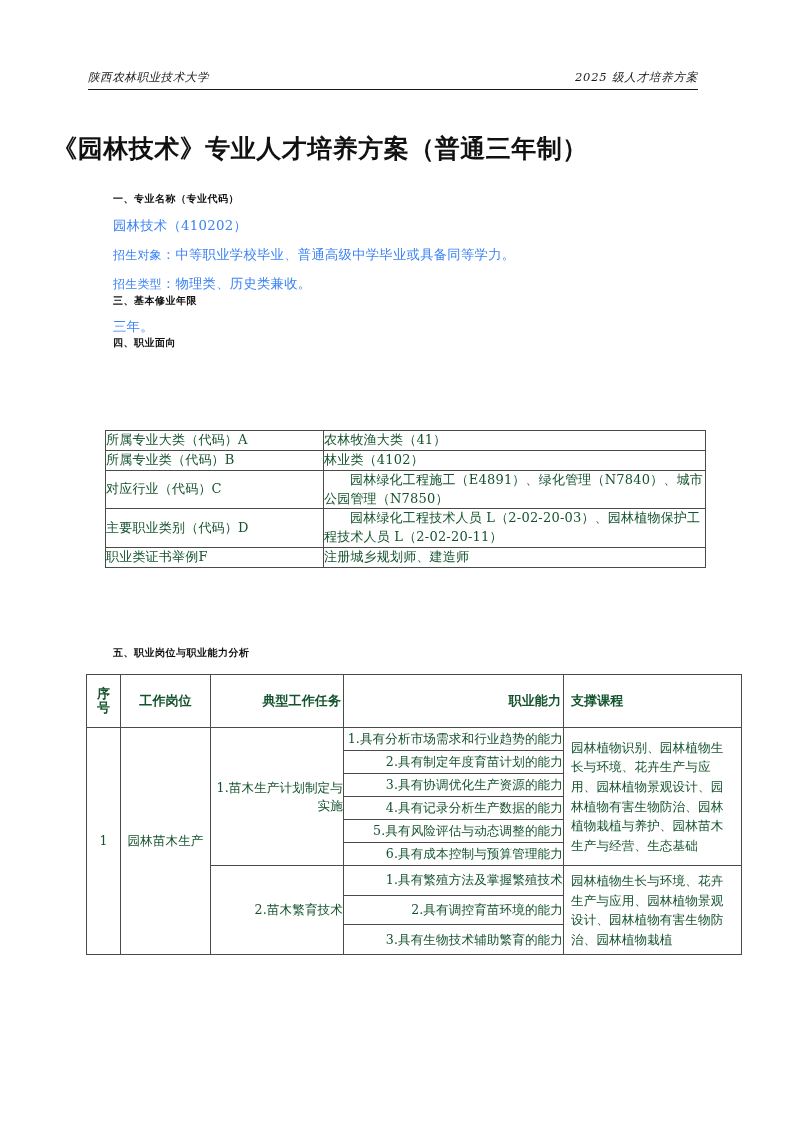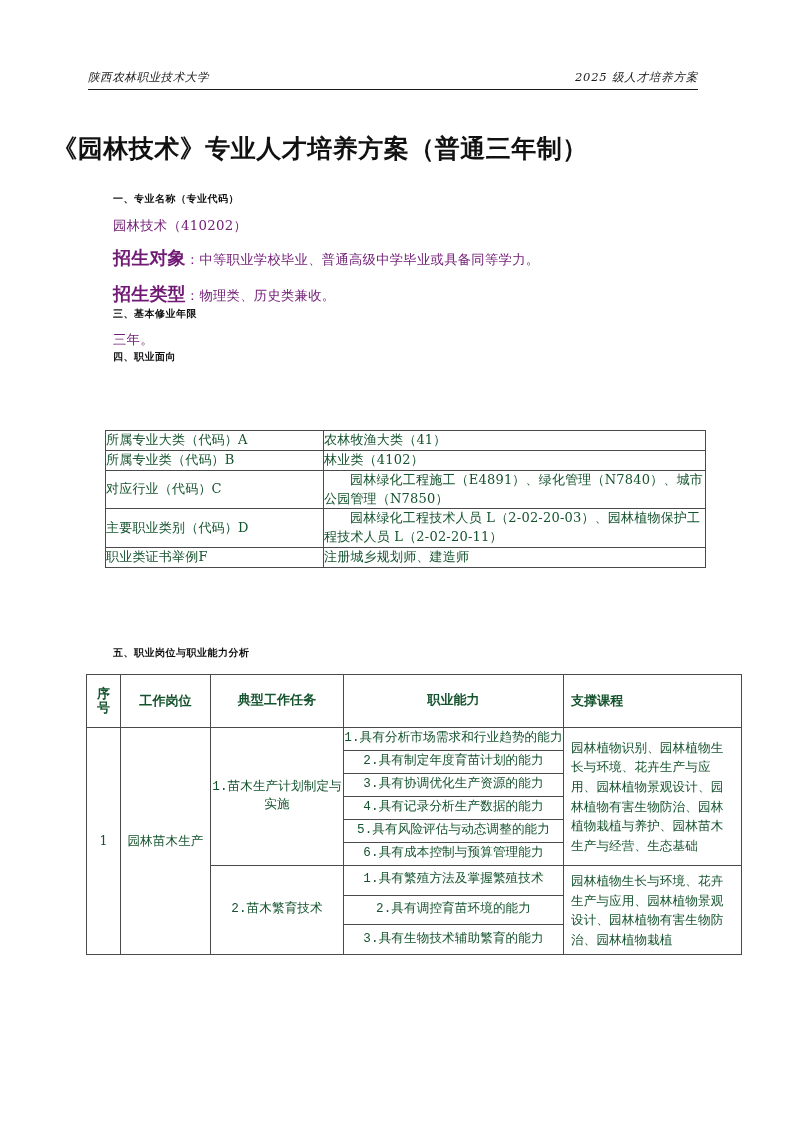--- a/index.html
+++ b/index.html
@@ -75,29 +75,29 @@
     letter-spacing: 0.5px;
     color: #111111;
     line-height: 1.35;
   }
   .sec-gap-before { margin-top: 19px; }
 
   p.body-text {
     margin: 12px 0 0 0;
     font-size: 13.3px;
     line-height: 1.45;
-    color: #701a75;
+    color: #3b82f6;
     letter-spacing: 0.3px;
   }
   p.body-text.tight { margin-top: 10px; }
 
   .lbl {
     font-family: "DejaVu Sans", "Liberation Sans", sans-serif;
-    font-weight: bold;
-    font-size: 18px;
+    font-weight: normal;
+    font-size: 12px;
     letter-spacing: 0.2px;
   }
 
   
   table.tbl {
     border-collapse: collapse;
     table-layout: fixed;
     font-size: 13px;
     color: #14532d;
   }
@@ -144,21 +144,21 @@
     padding: 3px 2px;
     line-height: 1.15;
   }
   .tbl-ability td.c-no   { width: 29px;  text-align: center; }
   .tbl-ability td.c-post { width: 85px;  text-align: center; }
   .tbl-ability td.c-task { width: 128px; }
   .tbl-ability td.c-abil { width: 215px; }
   .tbl-ability td.c-crs  { width: 163px; }
 
   .tbl-ability td.c-task,
-  .tbl-ability td.c-abil { text-align: center; font-family: Liberation Mono, monospace; }
+  .tbl-ability td.c-abil { text-align: right; }
   .tbl-ability td.c-crs  { text-align: left; line-height: 1.55; padding: 5px 7px; }
 
   .abil-row td { height: 22px; }
 
   .vert-hdr {
     display: block;
     line-height: 1.1;
   }
 </style>
 </head>

